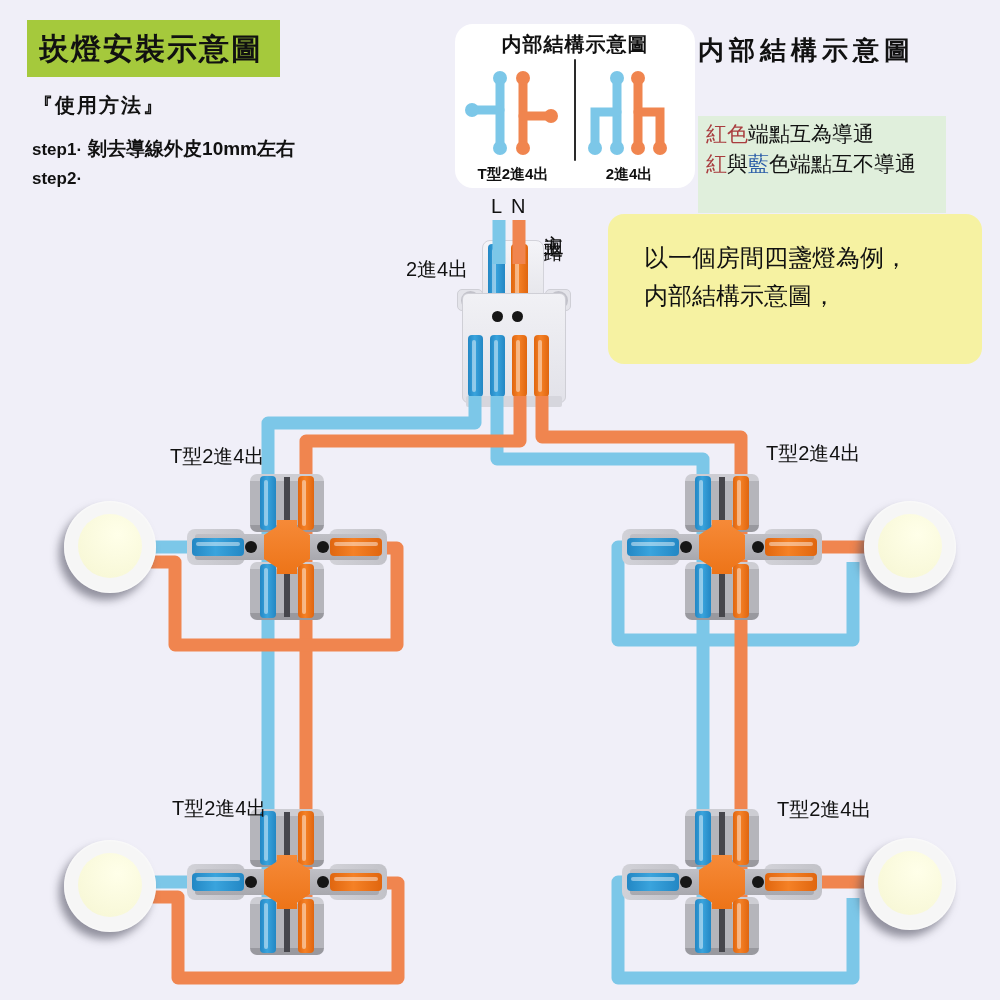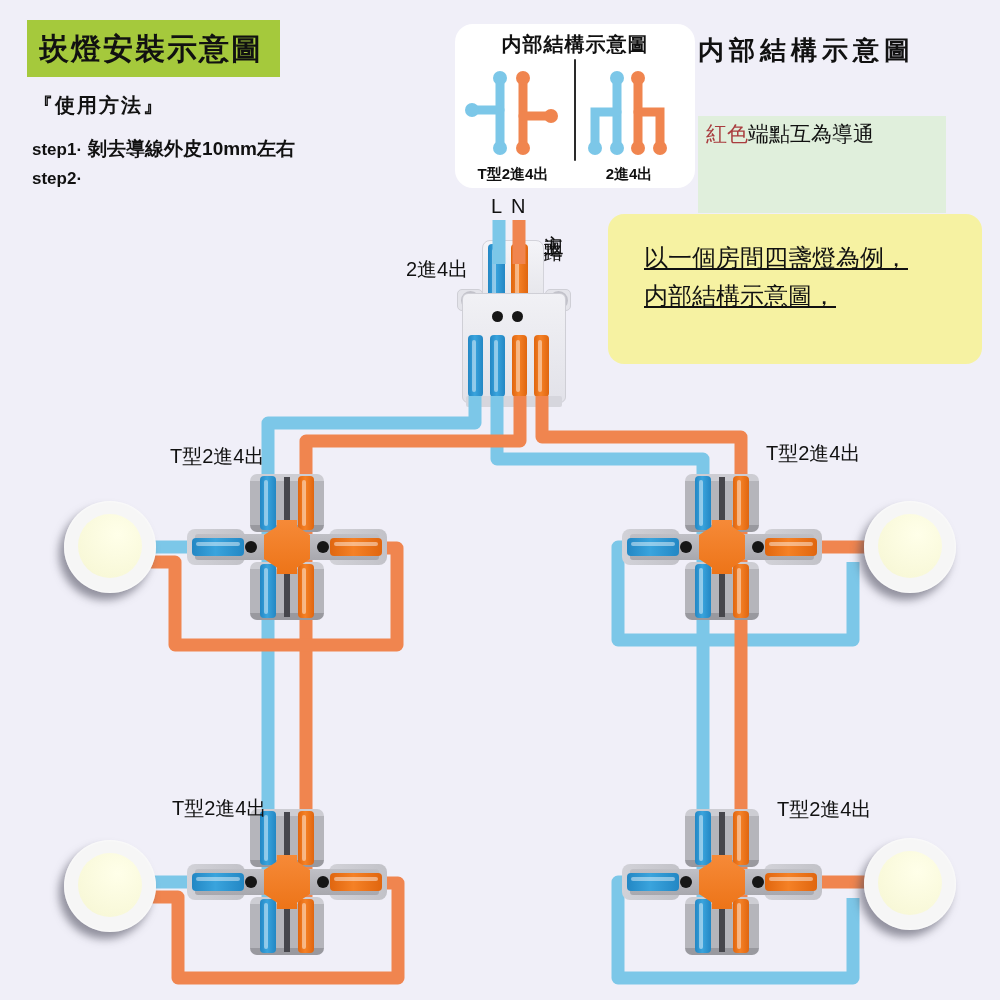--- a/index.html
+++ b/index.html
@@ -159,23 +159,26 @@
   </svg>
   <div class="abs struct-label l">T型2進4出</div>
   <div class="abs struct-label r">2進4出</div>
 </div>
 
 <div class="abs legend-title">内部結構示意圖</div>
 <div class="abs legend-box" style="background: rgb(224, 239, 220);">
   <div class="legend-line">
     <span class="c-red" style="color: rgb(169, 60, 62);">紅色</span><span>端點互為導通</span>
   </div>
-</div>
-
-<div class="abs note-box" style="background: rgb(246, 242, 162); text-decoration: underline;">
+  <div class="legend-line">
+    <span class="c-red" style="color: rgb(169, 60, 62);">紅</span><span>與</span><span class="c-blue" style="color: rgb(42, 92, 168);">藍</span><span>色端點互不導通</span>
+  </div>
+</div>
+
+<div class="abs note-box" style="background: rgb(246, 242, 162);">
   <div class="note-line">以一個房間四盞燈為例，</div>
   <div class="note-line">内部結構示意圖，</div>
 </div>
 
 <div class="abs wire-label" style="left:406px;top:256px;">2進4出</div>
 <div class="abs wire-label" style="left:491px;top:195px;">L</div>
 <div class="abs wire-label" style="left:511px;top:195px;">N</div>
 <div class="abs wire-label vert-label" style="left:541px;top:218px;">主迴路</div>
 
 <div class="cconn">

